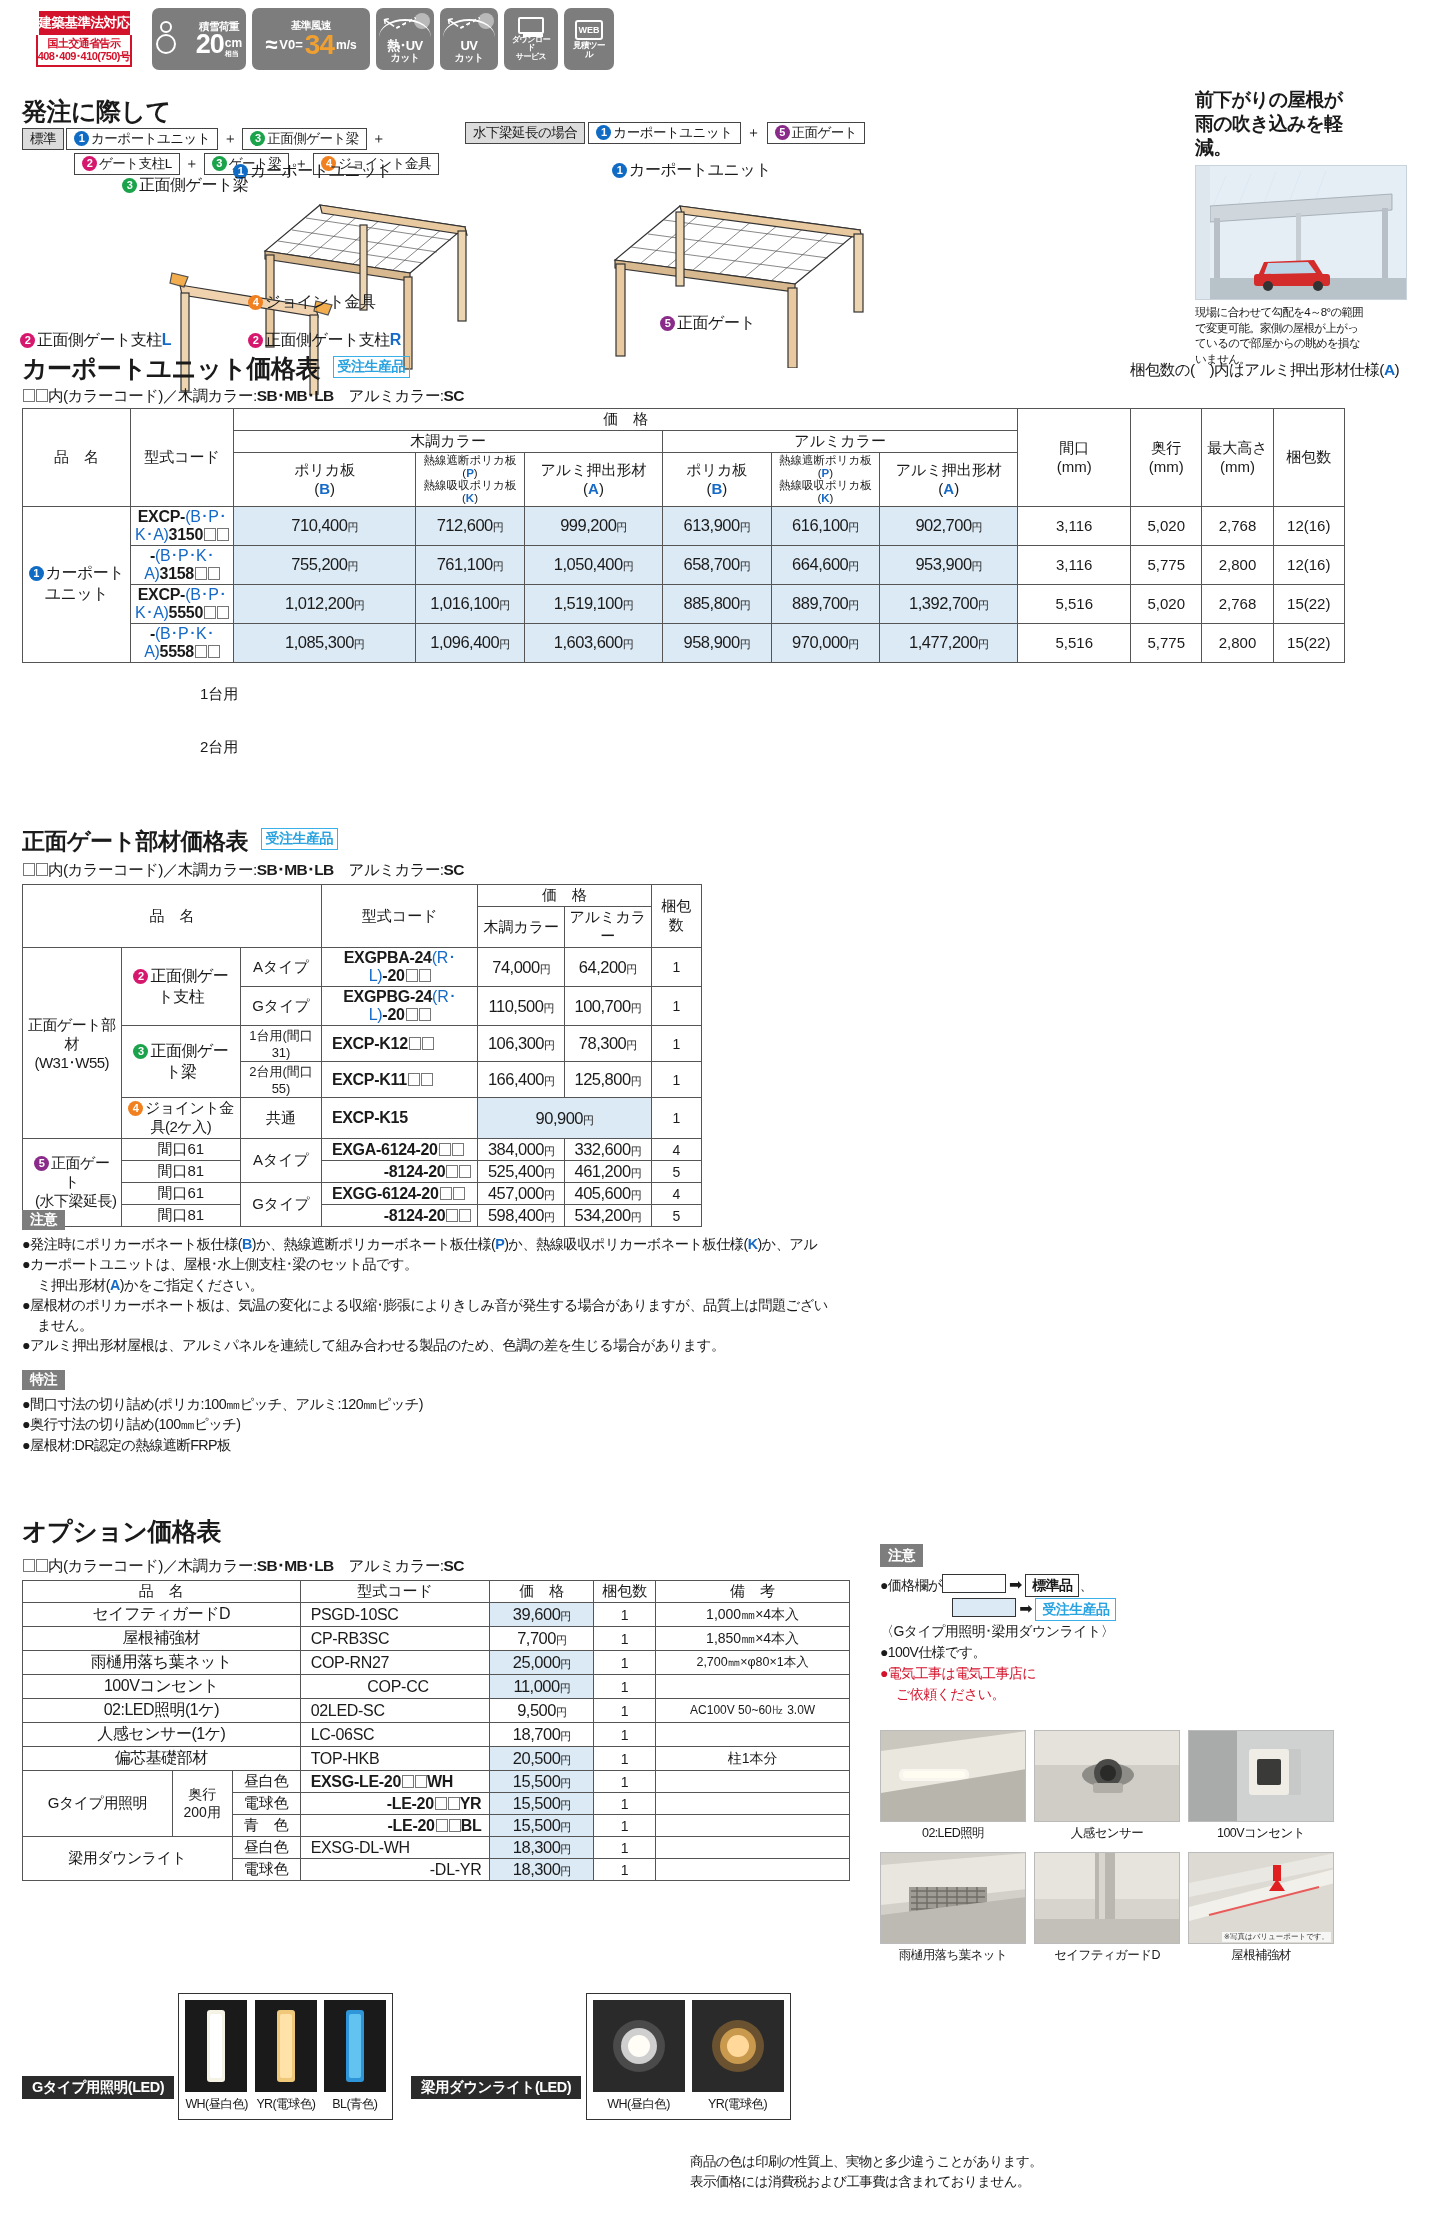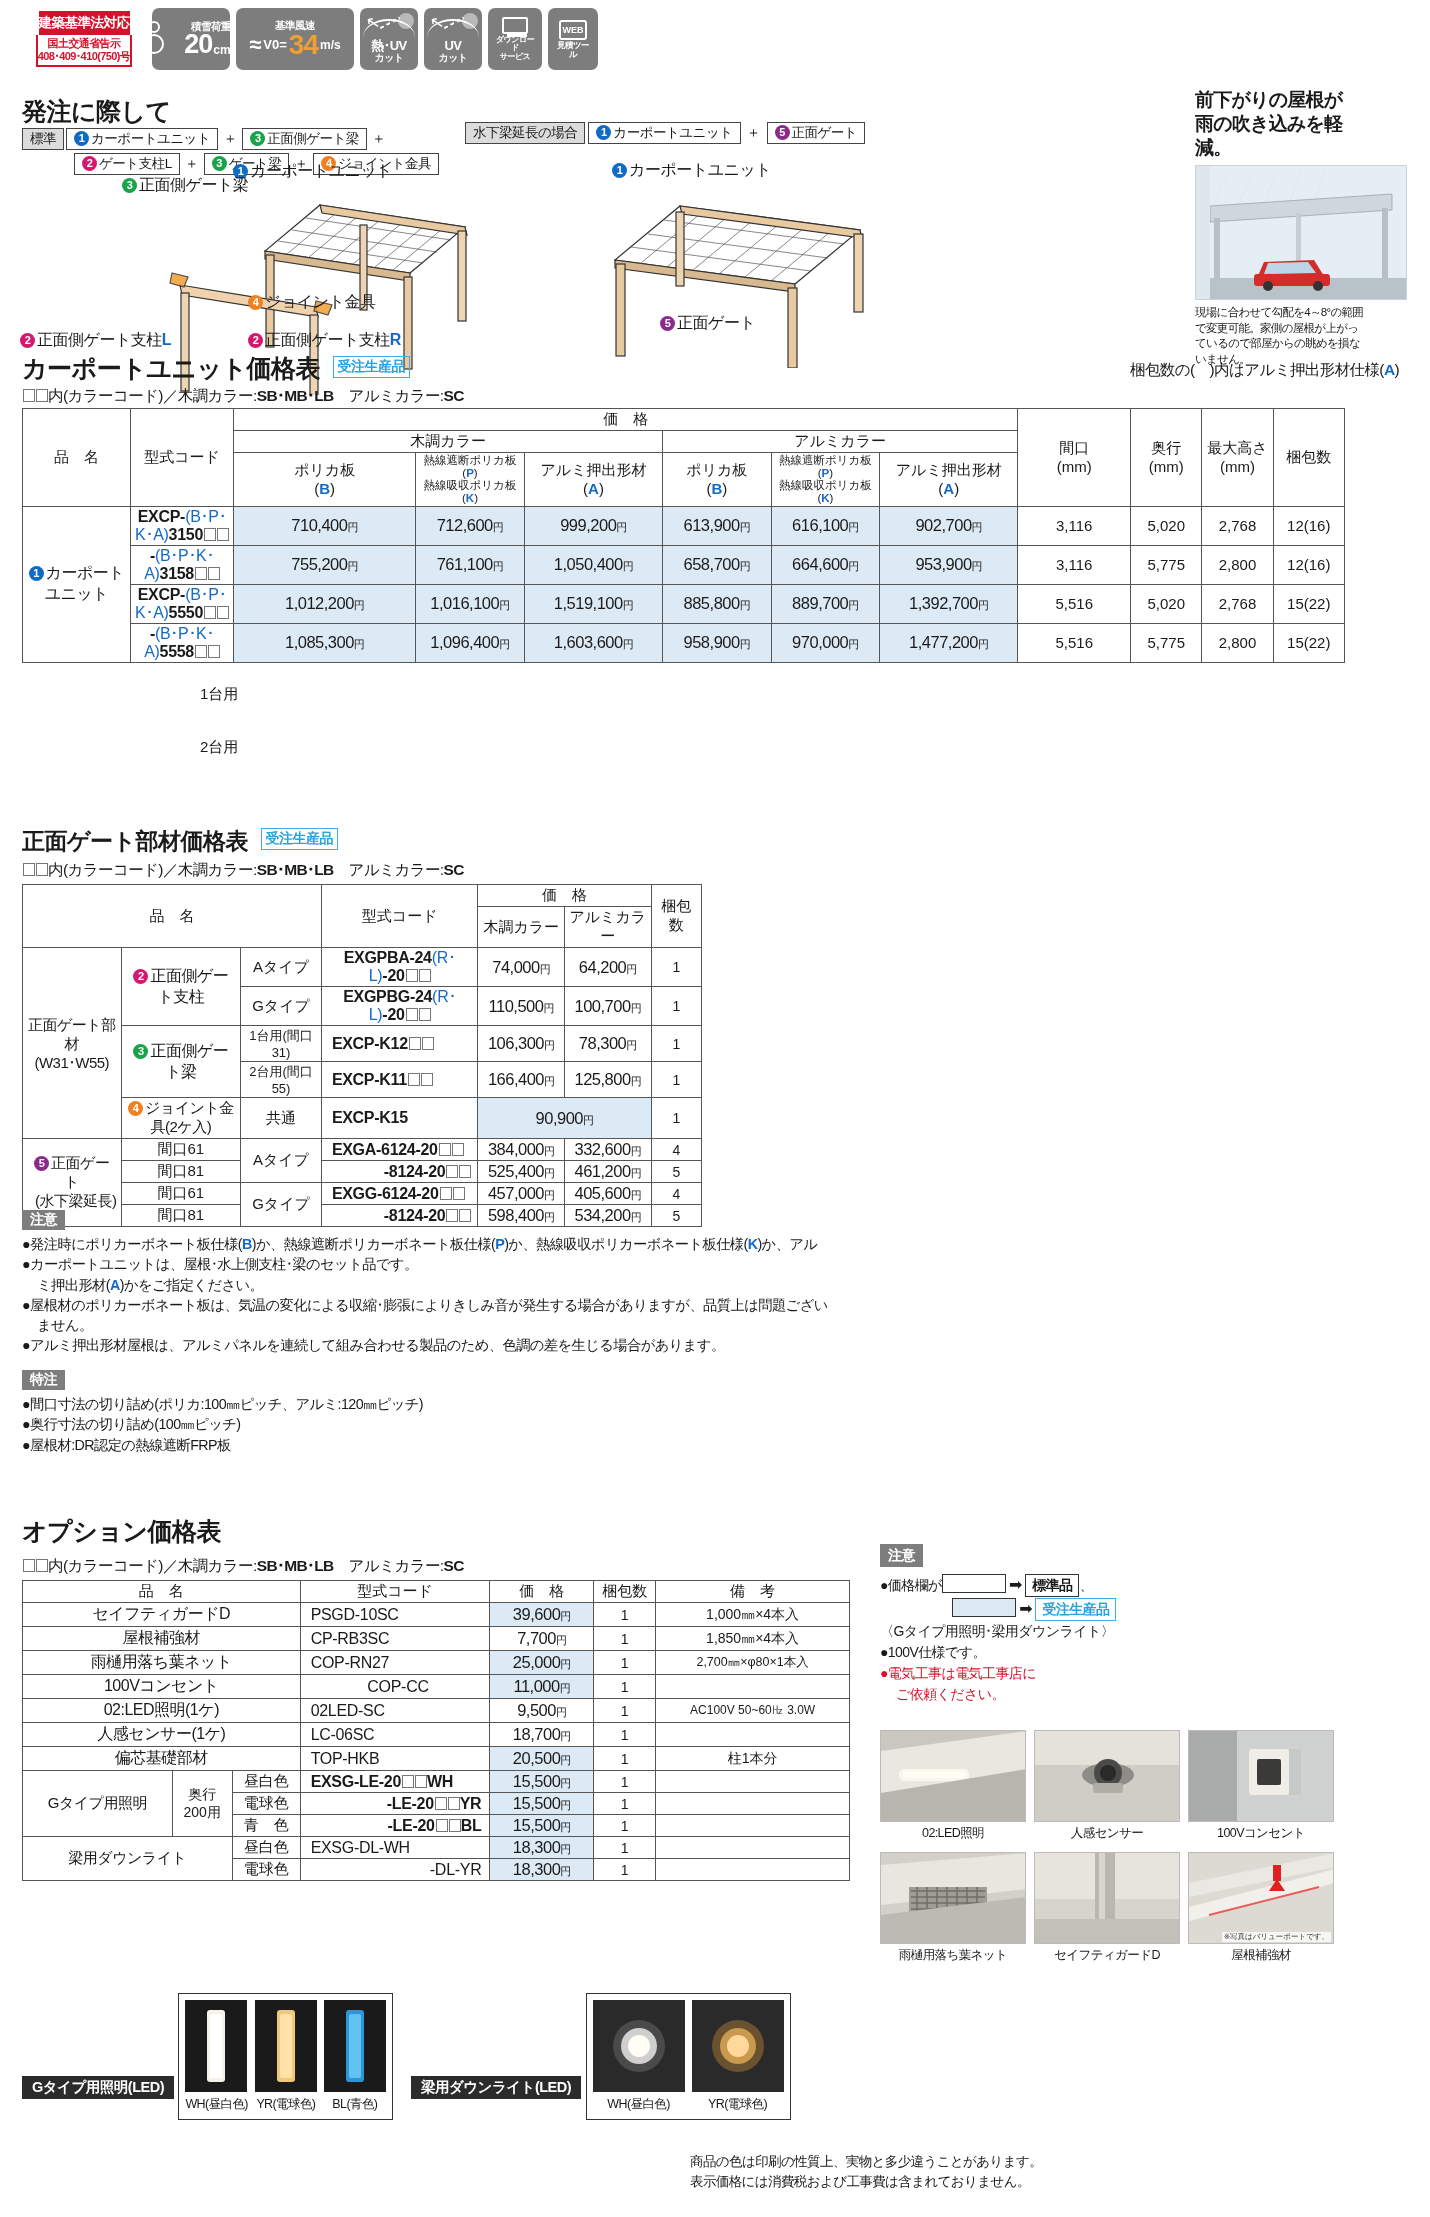--- a/index.html
+++ b/index.html
@@ -13,21 +13,21 @@
     -webkit-font-smoothing:antialiased;
   }
   .page{position:relative;width:1430px;height:2217px;}
 
   
   .badge-strip{position:absolute;left:22px;top:8px;display:flex;align-items:stretch;gap:6px;height:62px;}
   .badge{border-radius:7px;background:#7d7d7d;color:#fff;display:flex;flex-direction:column;align-items:center;justify-content:center;padding:3px 6px;box-sizing:border-box;}
   .badge-law{background:#fff;border:none;padding:0;width:124px;overflow:hidden;border-radius:5px;}
   .law-top{background:#d3132b;color:#fff;font-weight:bold;font-size:13.5px;text-align:center;padding:3px 0 3px;letter-spacing:-.5px;}
   .law-bot{border:2px solid #d3132b;border-top:none;color:#d3132b;font-weight:bold;font-size:11px;line-height:1.15;text-align:center;padding:2px 0 3px;letter-spacing:-.6px;}
-  .badge-snow{width:78px;flex-direction:row;gap:20px;}
+  .badge-snow{width:94px;flex-direction:row;gap:20px;}
   .snow-icon{width:20px;height:38px;position:relative;flex:0 0 auto;}
   .snow-icon .sh{position:absolute;left:4px;top:1px;width:12px;height:12px;border:2px solid #fff;border-radius:50%;box-sizing:border-box;}
   .snow-icon .sb{position:absolute;left:0px;top:14px;width:20px;height:20px;border:2px solid #fff;border-radius:50%;box-sizing:border-box;}
   .snow-txt{display:flex;flex-direction:column;align-items:center;}
   .badge-cap{font-size:10.5px;font-weight:bold;letter-spacing:-.5px;line-height:1;margin-bottom:1px;}
   .big-num{font-size:27px;font-weight:bold;line-height:.92;letter-spacing:-1px;}
   .unit-sm{font-size:12px;font-weight:bold;}
   .unit-xs{font-size:7px;font-weight:bold;display:block;line-height:1;}
   .badge-wind{width:118px;}
   .wind-row{display:flex;align-items:center;gap:2px;line-height:1;}
@@ -139,21 +139,21 @@
 
     <div class="badge badge-snow">
       <div class="snow-icon">
           <div class="sh"></div>
           <div class="sb"></div>
         </div>
       <div class="snow-txt">
         <div class="badge-cap">積雪荷重</div>
         <div style="display:flex;align-items:flex-end;gap:1px;">
           <span class="big-num">20</span>
-          <span style="display:flex;flex-direction:row;align-items:flex-start;">
+          <span style="display:flex;flex-direction:column;align-items:flex-start;">
             <span class="unit-sm">cm</span>
             <span class="unit-xs">相当</span>
           </span>
         </div>
       </div>
     </div>
 
     <div class="badge badge-wind">
       <div class="badge-cap">基準風速</div>
       <div class="wind-row">

